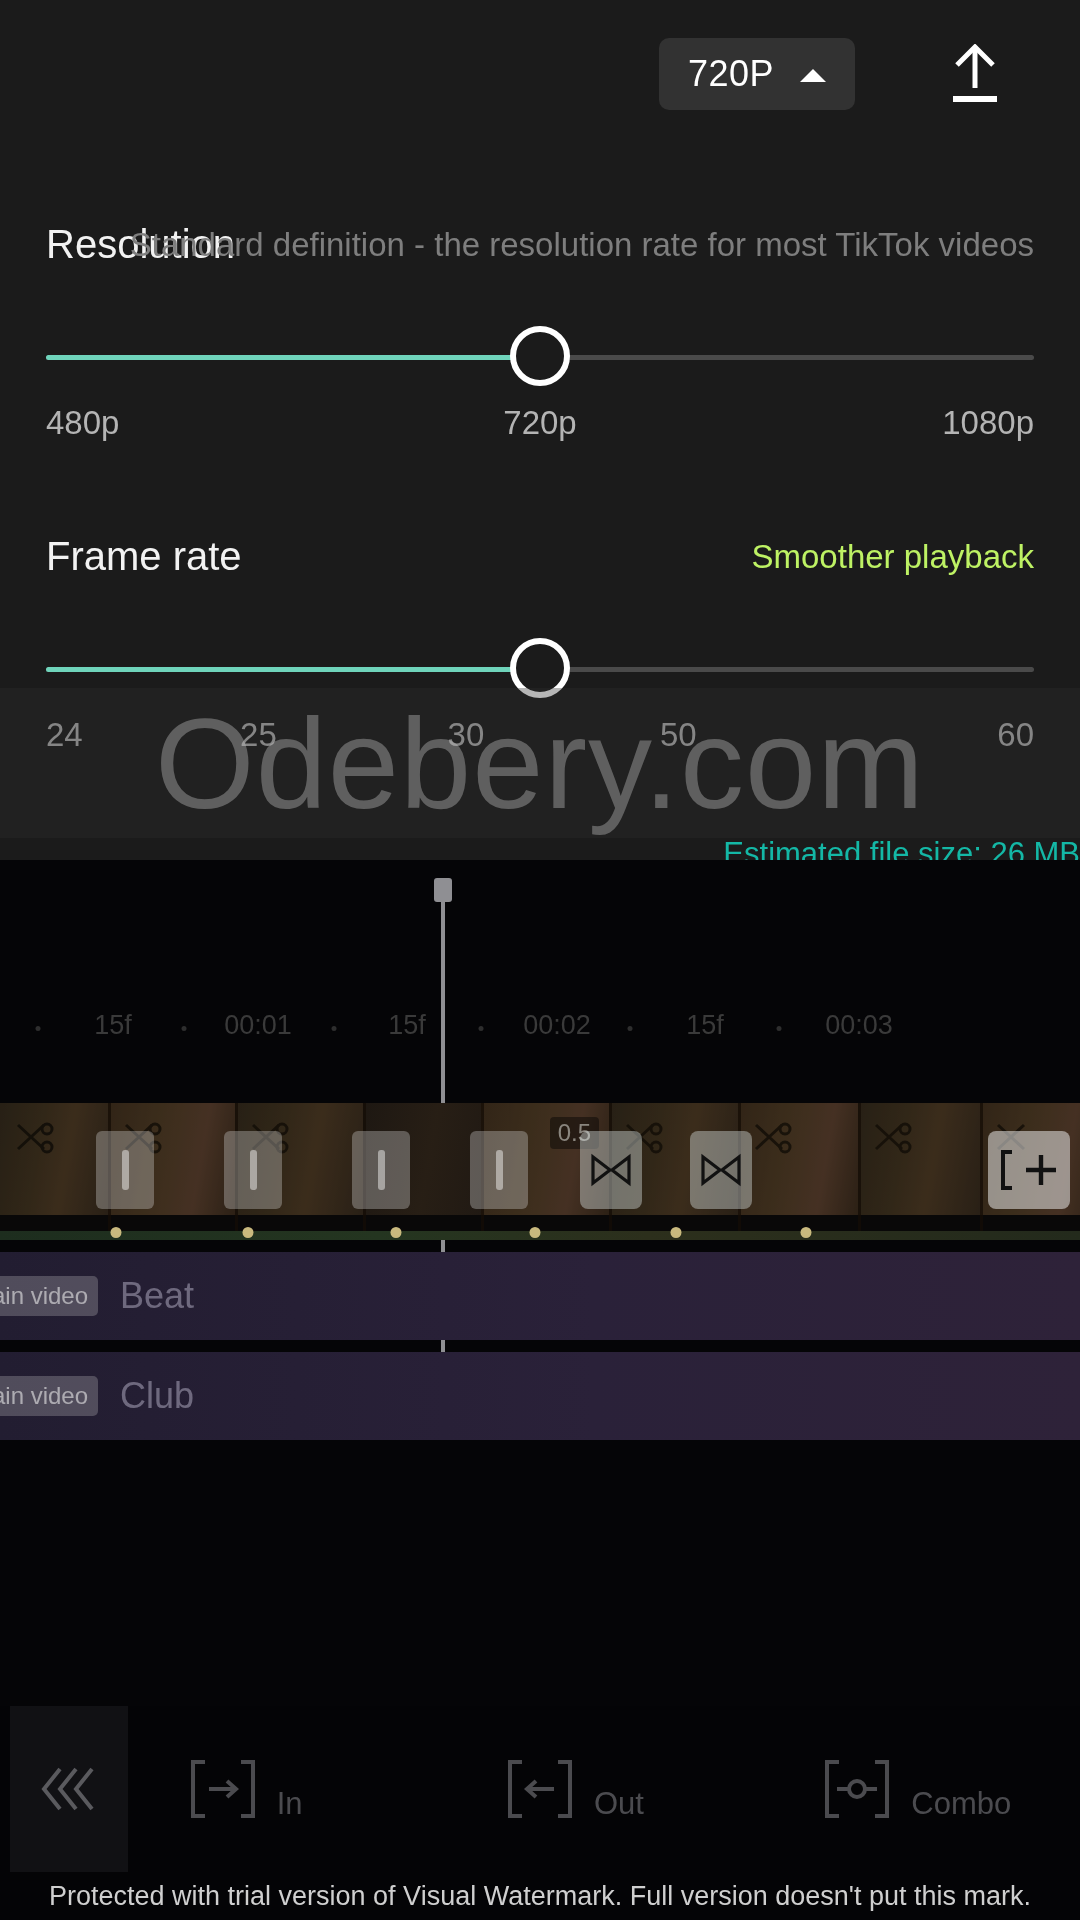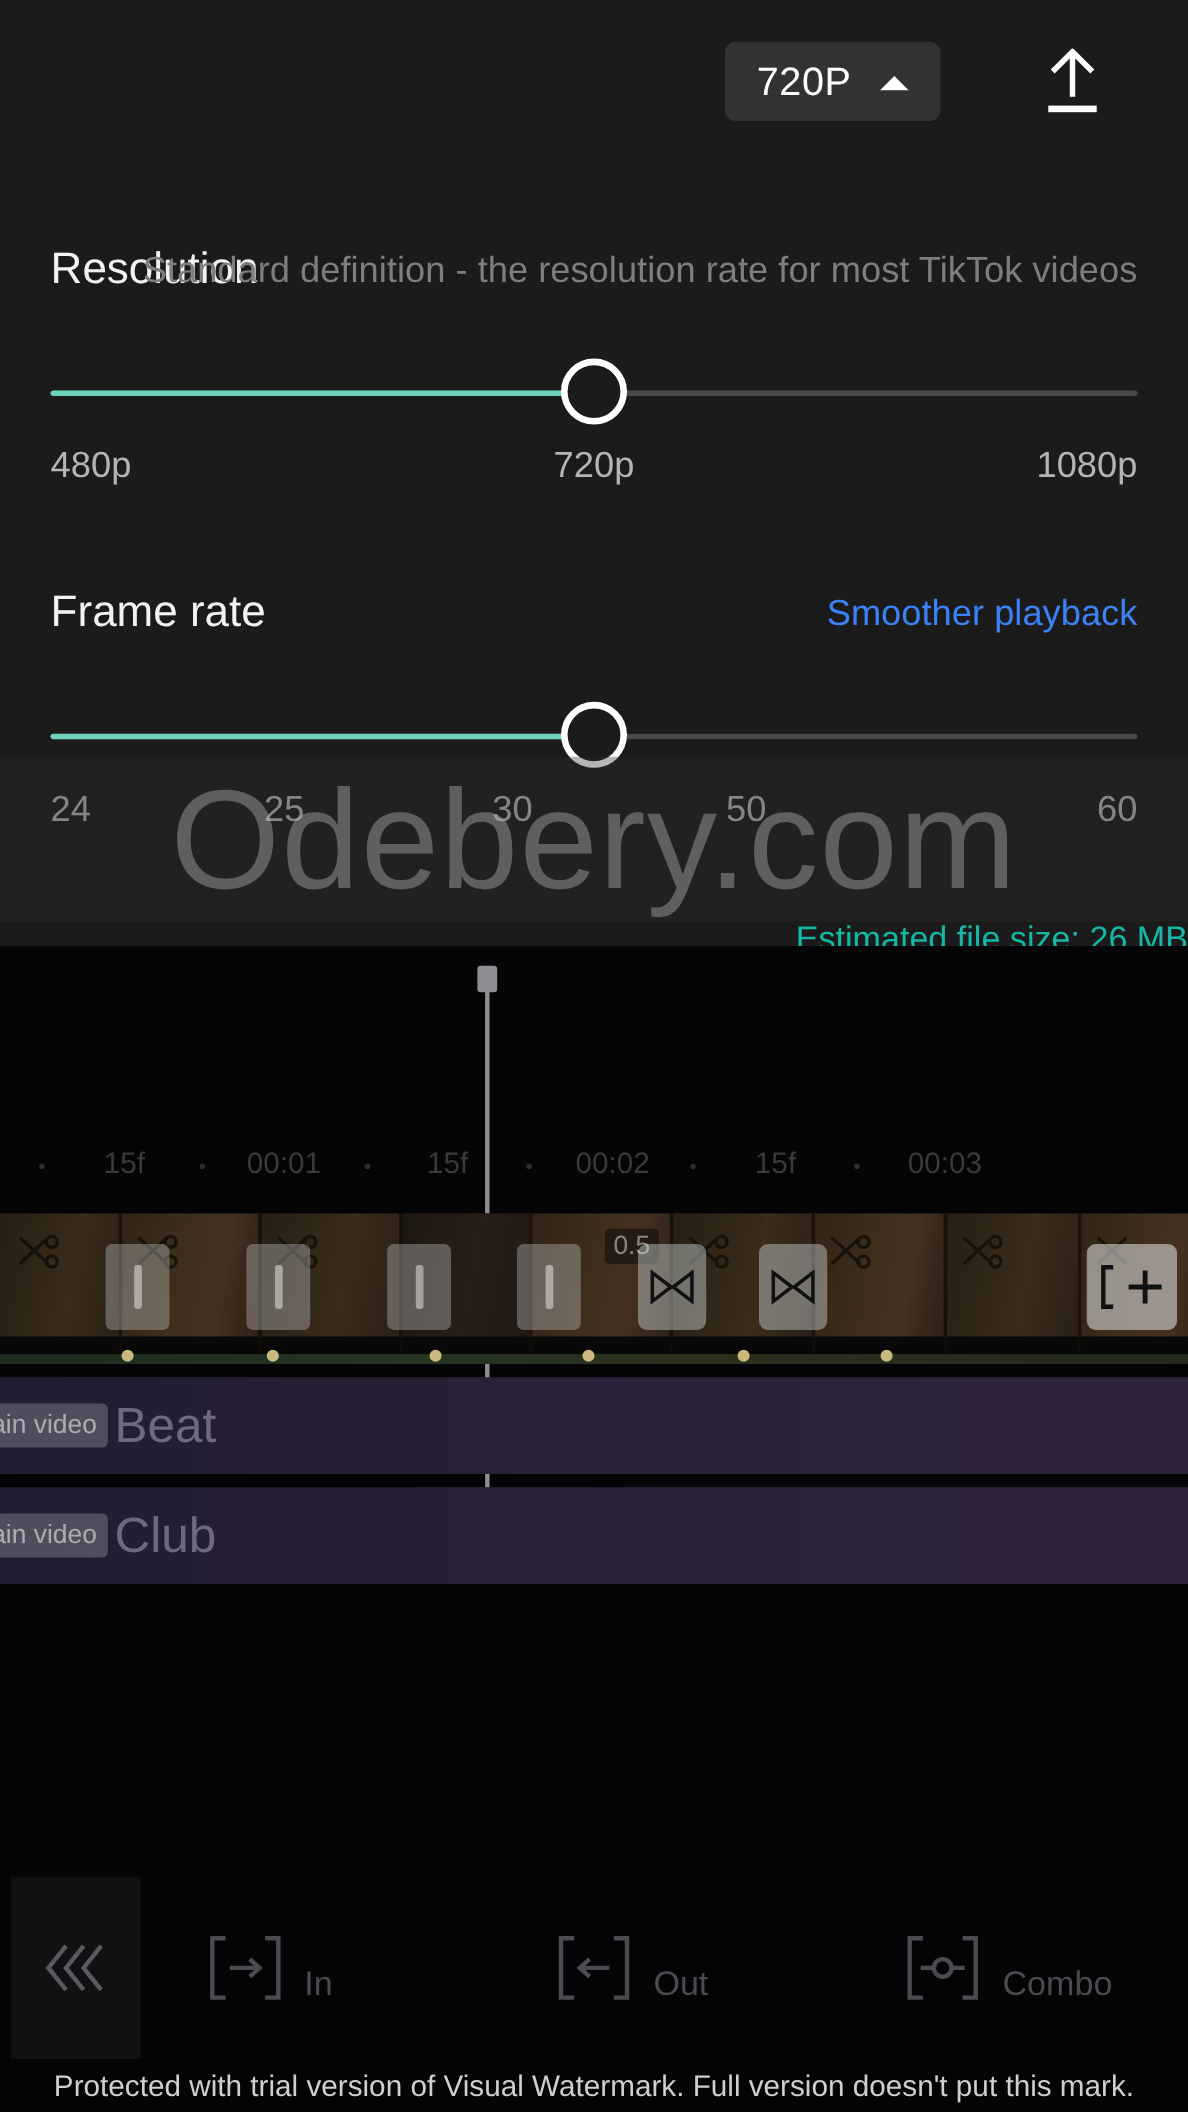--- a/index.html
+++ b/index.html
@@ -50,21 +50,21 @@
 
   .sec-head {
     position: relative; height: 58px; margin: 0 46px;
   }
   .sec-title {
     position: absolute; left: 0; top: 0;
     color: #f2f2f2; font-size: 40px; font-weight: 400; white-space: nowrap;
   }
   .sec-hint {
     position: absolute; right: 0; top: 4px;
-    color: #3b82f6; font-size: 33px; white-space: nowrap;
+    color: #bef264; font-size: 33px; white-space: nowrap;
   }
   .sec-hint.overlap { right: 0; color: #7e7e7e; }
 
   .slider-wrap { position: relative; margin: 46px 46px 0 46px; height: 64px; }
   .track {
     position: absolute; left: 0; right: 0; top: 29px; height: 5px;
     background: #4a4a4a; border-radius: 3px;
   }
   .fill {
     position: absolute; left: 0; top: 29px; height: 5px;
@@ -92,21 +92,21 @@
     text-align: right; color: #14b8a6; font-size: 31px;
   }
 
   
   .editor {
     position: absolute; top: 860px; left: 0; right: 0; bottom: 0;
     background: #050507;
   }
 
   .ruler {
-    position: absolute; top: 150px; left: 0; right: 0; height: 60px; margin-top: 32px;
+    position: absolute; top: 150px; left: 0; right: 0; height: 60px;
   }
   .ruler-item {
     position: absolute; top: 0; color: #3a3a3a; font-size: 27px;
     transform: translateX(-50%); white-space: nowrap;
   }
   .ruler-dot {
     position: absolute; top: 16px; width: 5px; height: 5px;
     background: #2e2e2e; border-radius: 50%; transform: translateX(-50%);
   }
 
@@ -182,21 +182,21 @@
     display: flex; align-items: center;
   }
   .audio-track.t1 { top: 392px; }
   .audio-track.t2 { top: 492px; }
   .tag {
     margin-left: -38px;
     background: rgba(200,200,200,.28); color: rgba(240,240,240,.58);
     font-size: 24px; padding: 6px 10px; border-radius: 5px; white-space: nowrap;
   }
   .audio-name {
-    margin-left: 6px; color: rgba(215,210,230,.42); font-size: 45px;
+    margin-left: 22px; color: rgba(215,210,230,.42); font-size: 36px;
   }
 
   
   .bottombar {
     position: absolute; left: 0; right: 0; bottom: 0; height: 214px;
     background: #040406;
   }
   .collapse {
     position: absolute; left: 10px; top: 0; width: 118px; height: 166px;
     background: #111114;

